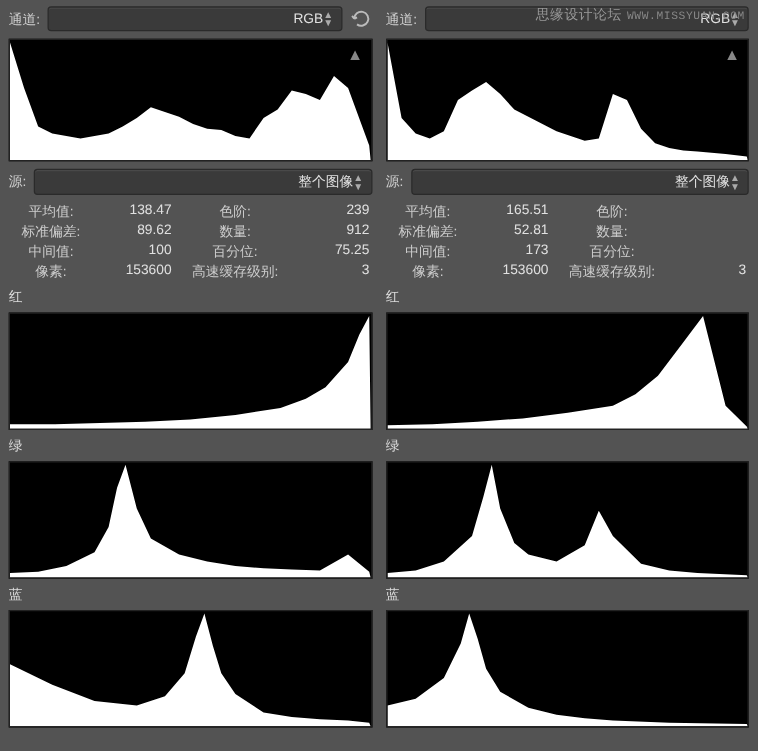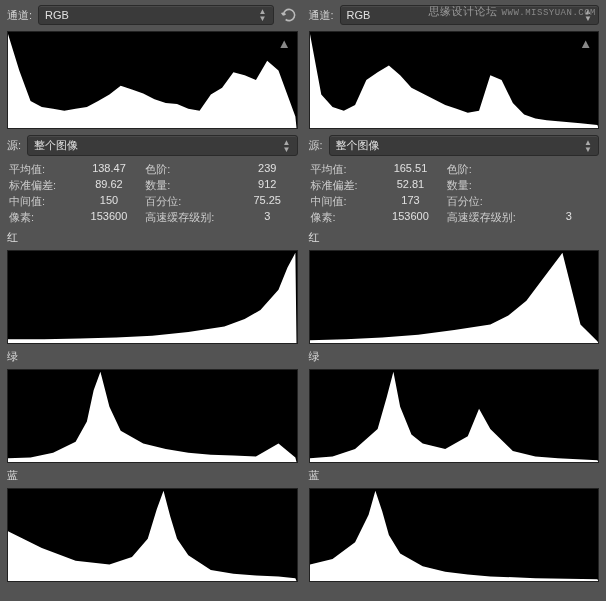--- a/index.html
+++ b/index.html
@@ -1,30 +1,30 @@
 <!DOCTYPE html>
 <html><head>
 <meta charset="utf-8">
 <style>
 *{box-sizing:border-box;margin:0;padding:0}
 body{background:#535353;font-family:"Microsoft YaHei",Arial,sans-serif;font-size:11px;color:#d0d0d0;width:606px;height:601px;overflow:hidden;position:relative}
 .container{display:flex;gap:3px;padding:3px}
 .panel{flex:1;display:flex;flex-direction:column;gap:2px}
 .row{display:flex;align-items:center;gap:6px;padding:2px 4px}
 .label{text-align:center;white-space:nowrap}
-.dropdown{flex:1;background:#3a3a3a;border:1px solid #2a2a2a;border-radius:3px;padding:2px 6px;display:flex;justify-content:space-between;align-items:center;color:#e0e0e0;box-shadow:inset 0 1px 0 rgba(255,255,255,0.08)}
+.dropdown{flex:1;background:#3a3a3a;border:1px solid #2a2a2a;border-radius:3px;padding:2px 6px;display:flex;justify-content:flex-end;align-items:center;color:#e0e0e0;box-shadow:inset 0 1px 0 rgba(255,255,255,0.08)}
 .dropdown .arrows{font-size:8px;line-height:7px;color:#aaa;display:flex;flex-direction:column}
 .refresh{width:18px;height:18px;display:flex;align-items:center;justify-content:center;cursor:pointer;margin-left:auto}
 .histo-box{background:#000;border:1px solid #222;position:relative;margin:2px 4px}
 .histo-box.main{height:98px}
 .histo-box.ch{height:94px;margin-top:2px}
 .warn{position:absolute;top:4px;right:6px;color:#888;font-size:13px}
 .stats{display:grid;grid-template-columns:auto auto auto auto;column-gap:8px;row-gap:1px;padding:2px 6px;font-size:11px}
-.stats .k{text-align:left;color:#ccc}
-.stats .v{text-align:center;color:#e0e0e0;min-width:40px}
+.stats .k{text-align:center;color:#ccc}
+.stats .v{text-align:right;color:#e0e0e0;min-width:40px}
 .chlabel{color:#ddd;padding:1px 4px;font-size:11px}
 .watermark{position:absolute;top:4px;right:10px;color:#999;font-size:11px;font-family:Liberation Mono, monospace;letter-spacing:0.5px}
 .watermark .small{font-size:9px;color:#888;margin-left:4px}
 svg{display:block;width:100%;height:100%}
 </style>
 </head>
 <body>
 
 <div class="watermark">
   <span>思缘设计论坛</span><span class="small">WWW.MISSYUAN.COM</span>
@@ -61,21 +61,21 @@
     <div class="stats">
       <span class="k">平均值:</span>
         <span class="v">138.47</span>
       <span class="k">色阶:</span>
         <span class="v">239</span>
       <span class="k">标准偏差:</span>
         <span class="v">89.62</span>
       <span class="k">数量:</span>
         <span class="v">912</span>
       <span class="k">中间值:</span>
-        <span class="v">150</span>
+        <span class="v">100</span>
       <span class="k">百分位:</span>
         <span class="v">75.25</span>
       <span class="k">像素:</span>
         <span class="v">153600</span>
       <span class="k">高速缓存级别:</span>
         <span class="v">3</span>
     </div>
     <div class="chlabel">红</div>
     <div class="histo-box ch">
         <svg viewBox="0 0 256 100" preserveAspectRatio="none">

